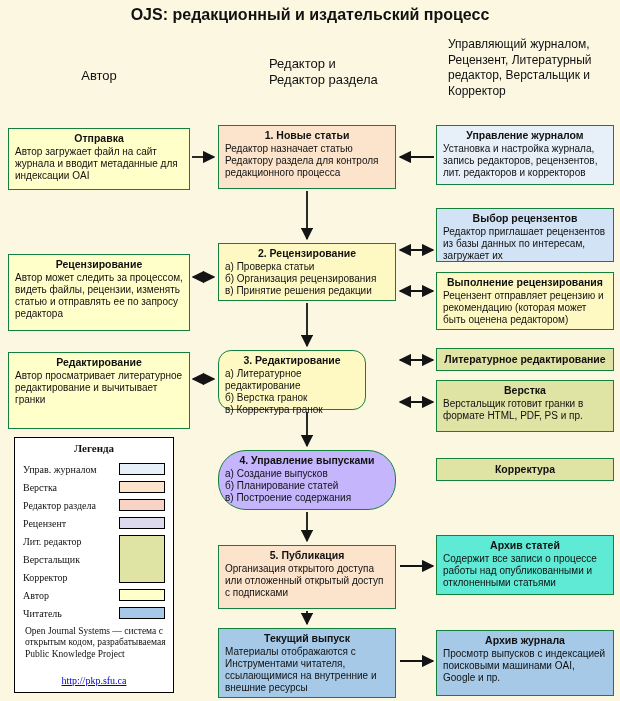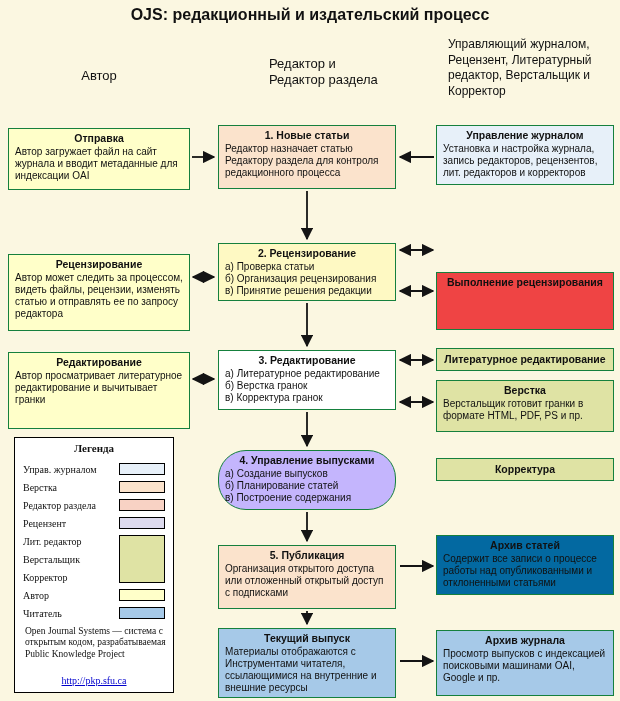--- a/index.html
+++ b/index.html
@@ -95,21 +95,21 @@
   <div class="box" style="left: 218px; top: 125px; width: 178px; height: 64px; background-color: rgb(251, 227, 204);">
     <div class="bt">1. Новые статьи</div>
     <div class="bb">Редактор назначает статью Редактору раздела для контроля редакционного процесса</div>
   </div>
   <div class="box" style="left: 218px; top: 243px; width: 178px; height: 58px; background-color: #fef9c3;">
     <div class="bt">2. Рецензирование</div>
     <div class="bb">а) Проверка статьи
 б) Организация рецензирования
 в) Принятие решения редакции</div>
   </div>
-  <div class="box" style="left: 218px; top: 350px; width: 178px; height: 60px; background-color: #ffffff;">
+  <div class="box" style="left: 218px; top: 350px; width: 148px; height: 60px; background-color: #fef9c3; border-radius: 13px;">
     <div class="bt">3. Редактирование</div>
     <div class="bb">а) Литературное редактирование
 б) Верстка гранок
 в) Корректура гранок</div>
   </div>
   <div class="box" style="left: 218px; top: 450px; width: 178px; height: 60px; background-color: #c4b5fd; border-radius: 28px;">
     <div class="bt">4. Управление выпусками</div>
     <div class="bb">а) Создание выпусков
 б) Планирование статей
 в) Построение содержания</div>
@@ -120,34 +120,39 @@
   </div>
   <div class="box" style="left: 218px; top: 628px; width: 178px; height: 70px; background-color: rgb(166, 201, 232);">
     <div class="bt">Текущий выпуск</div>
     <div class="bb">Материалы отображаются с Инструментами читателя, ссылающимися на внутренние и внешние ресурсы</div>
   </div>
 
   <div class="box" style="left: 436px; top: 125px; width: 178px; height: 60px; background-color: rgb(231, 240, 249);">
     <div class="bt">Управление журналом</div>
     <div class="bb">Установка и настройка журнала, запись редакторов, рецензентов, лит. редакторов и корректоров</div>
   </div>
-  <div class="box" style="left: 436px; top: 272px; width: 178px; height: 58px; background-color: #ef4444;">
+  <div class="box" style="left: 436px; top: 208px; width: 178px; height: 54px; background-color: rgb(210, 227, 245);">
+    <div class="bt">Выбор рецензентов</div>
+    <div class="bb">Редактор приглашает рецензентов из базы данных по интересам, загружает их</div>
+  </div>
+  <div class="box" style="left: 436px; top: 272px; width: 178px; height: 58px; background-color: #fef9c3;">
     <div class="bt">Выполнение рецензирования</div>
+    <div class="bb">Рецензент отправляет рецензию и рекомендацию (которая может быть оценена редактором)</div>
   </div>
   <div class="box tbox" style="left: 436px; top: 348px; width: 178px; height: 23px; background-color: rgb(223, 227, 164);">
     <div class="bt">Литературное редактирование</div>
   </div>
   <div class="box" style="left: 436px; top: 380px; width: 178px; height: 52px; background-color: rgb(223, 227, 164);">
     <div class="bt">Верстка</div>
     <div class="bb">Верстальщик готовит гранки в формате HTML, PDF, PS и пр.</div>
   </div>
   <div class="box tbox" style="left: 436px; top: 458px; width: 178px; height: 23px; background-color: rgb(223, 227, 164);">
     <div class="bt">Корректура</div>
   </div>
-  <div class="box" style="left: 436px; top: 535px; width: 178px; height: 60px; background-color: #0369a1;">
+  <div class="box" style="left: 436px; top: 535px; width: 178px; height: 60px; background-color: #5eead4;">
     <div class="bt">Архив статей</div>
     <div class="bb">Содержит все записи о процессе работы над опубликованными и отклоненными статьями</div>
   </div>
   <div class="box" style="left: 436px; top: 630px; width: 178px; height: 66px; background-color: rgb(166, 201, 232);">
     <div class="bt">Архив журнала</div>
     <div class="bb">Просмотр выпусков с индексацией поисковыми машинами OAI, Google и пр.</div>
   </div>
 
   <div class="legend">
     <div class="legend-title">Легенда</div>

